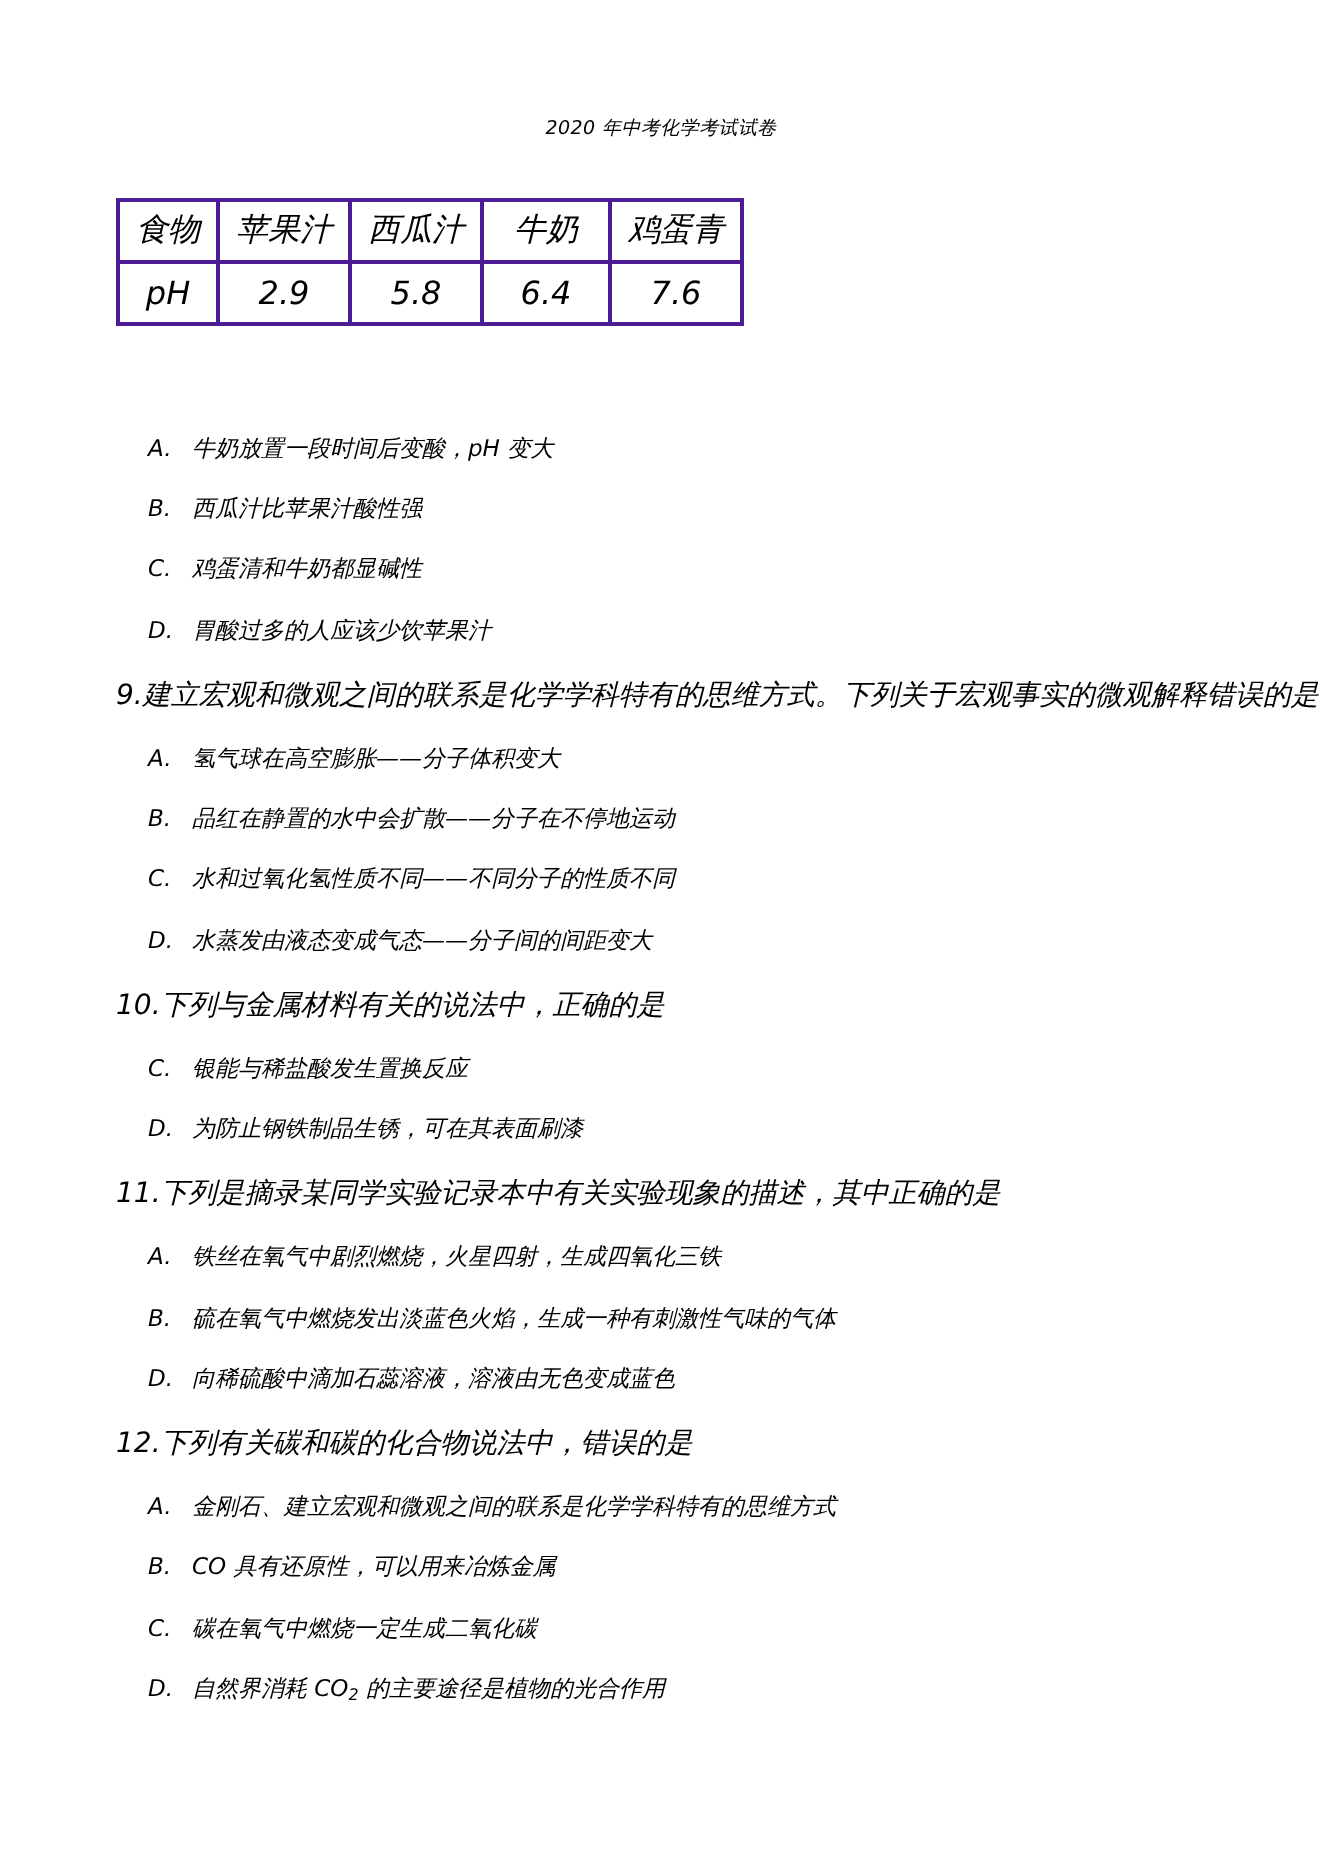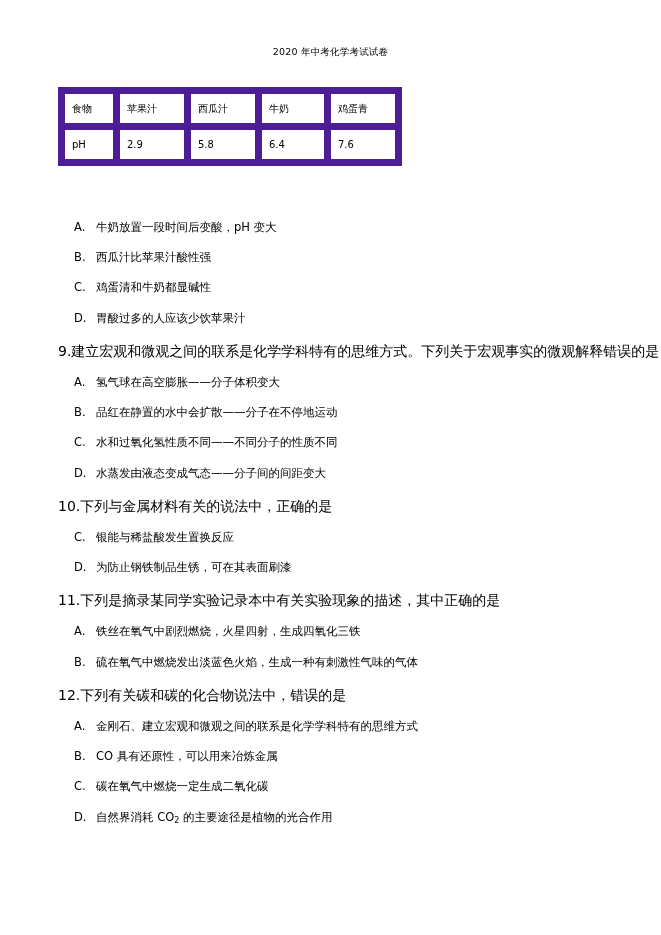--- a/index.html
+++ b/index.html
@@ -13,41 +13,43 @@
     font-family: "DejaVu Sans", sans-serif;
     color: #000000;
     position: relative;
     overflow: hidden;
   }
   .page {
     position: relative;
     width: 661px;
     height: 935px;
     box-sizing: border-box;
-    padding: 0 58px;
+    padding: 12px 58px;
+    font-style: italic;
   }
   .header {
     text-align: center;
     font-size: 9.5px;
     padding-top: 46px;
     letter-spacing: 0.2px;
   }
   table.data-table {
     border-collapse: collapse;
     margin-top: 28px;
     margin-left: 0px;
     table-layout: fixed;
   }
   table.data-table td {
-    border: 7px solid #4c1d95;
+    border: 2px solid #4c1d95;
     height: 29px;
-    font-size: 10px;
+    font-size: 16px;
     padding: 0 7px;
     vertical-align: middle;
     white-space: nowrap;
+    text-align: center;
   }
   table.data-table td.c0 { width: 34px; }
   table.data-table td.c1 { width: 50px; }
   table.data-table td.c2 { width: 50px; }
   table.data-table td.c3 { width: 48px; }
   table.data-table td.c4 { width: 50px; }
 
   .opt {
     font-size: 11.5px;
     margin-top: 17px;
@@ -134,20 +136,23 @@
     <span class="lbl">D.</span><span>为防止钢铁制品生锈，可在其表面刷漆</span>
   </div>
 
   <div class="q">11.下列是摘录某同学实验记录本中有关实验现象的描述，其中正确的是</div>
   <div class="opt">
     <span class="lbl">A.</span><span>铁丝在氧气中剧烈燃烧，火星四射，生成四氧化三铁</span>
   </div>
   <div class="opt">
     <span class="lbl">B.</span><span>硫在氧气中燃烧发出淡蓝色火焰，生成一种有刺激性气味的气体</span>
   </div>
+  <div class="opt">
+    <span class="lbl">D.</span><span>向稀硫酸中滴加石蕊溶液，溶液由无色变成蓝色</span>
+  </div>
 
   <div class="q">12.下列有关碳和碳的化合物说法中，错误的是</div>
   <div class="opt">
     <span class="lbl">A.</span><span>金刚石、建立宏观和微观之间的联系是化学学科特有的思维方式</span>
   </div>
   <div class="opt">
     <span class="lbl">B.</span><span>CO 具有还原性，可以用来冶炼金属</span>
   </div>
   <div class="opt">
     <span class="lbl">C.</span><span>碳在氧气中燃烧一定生成二氧化碳</span>

